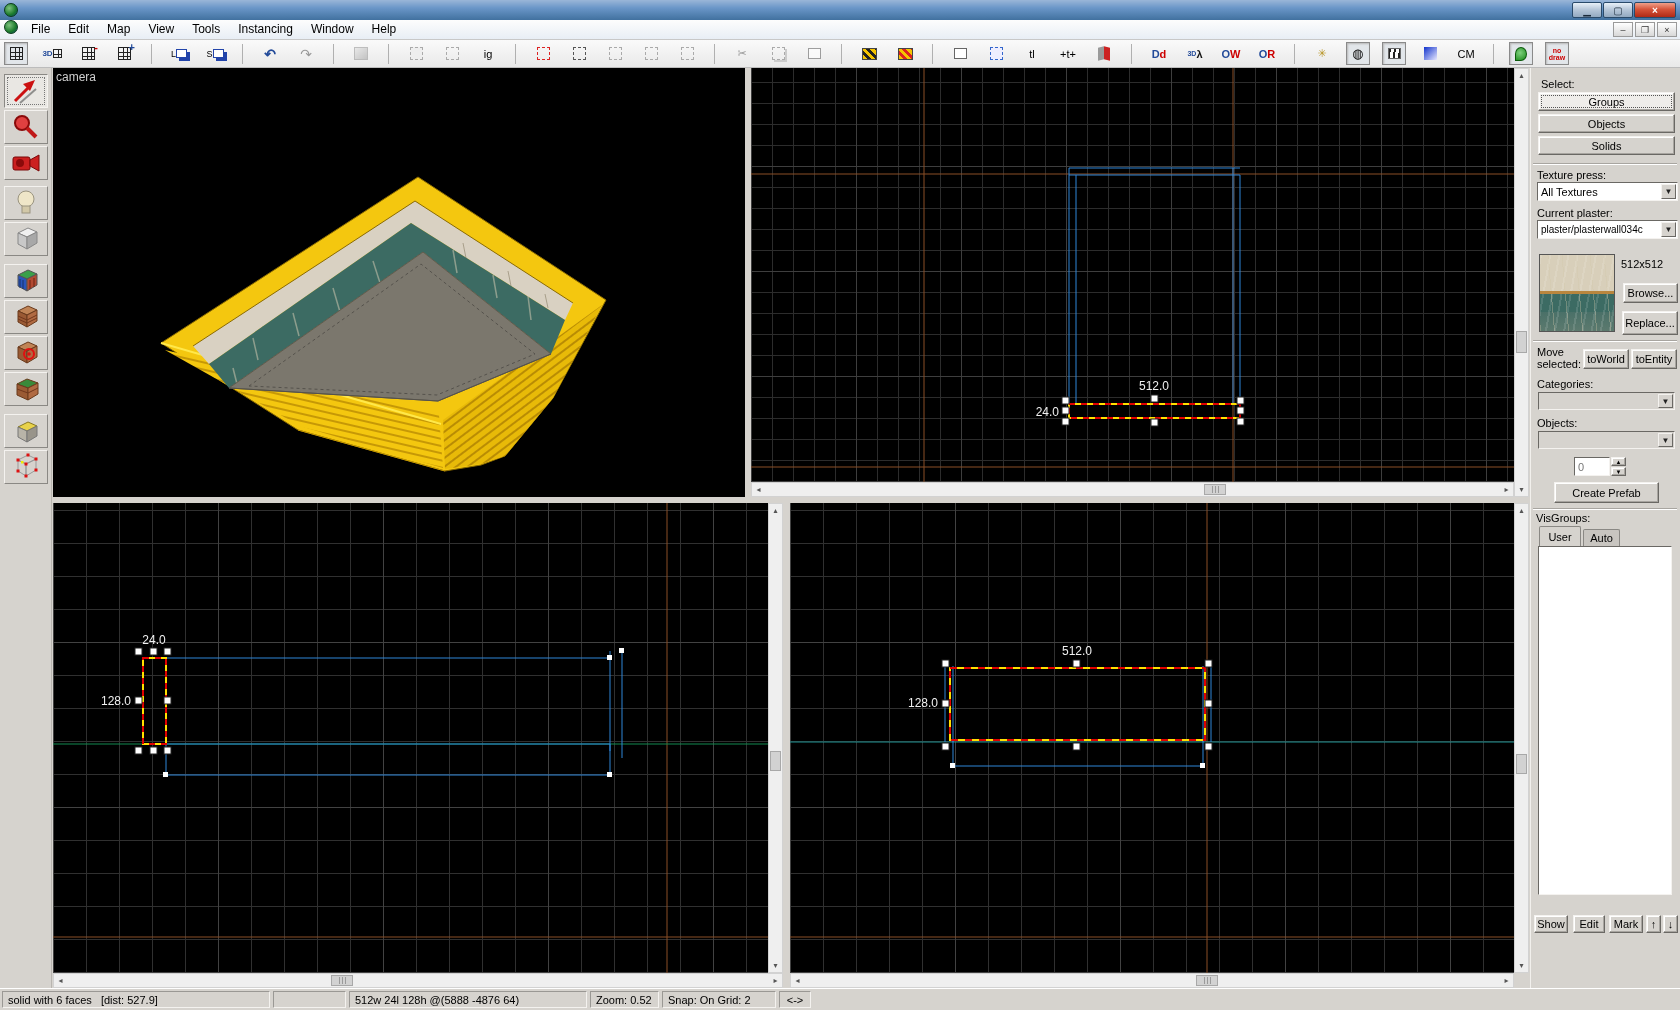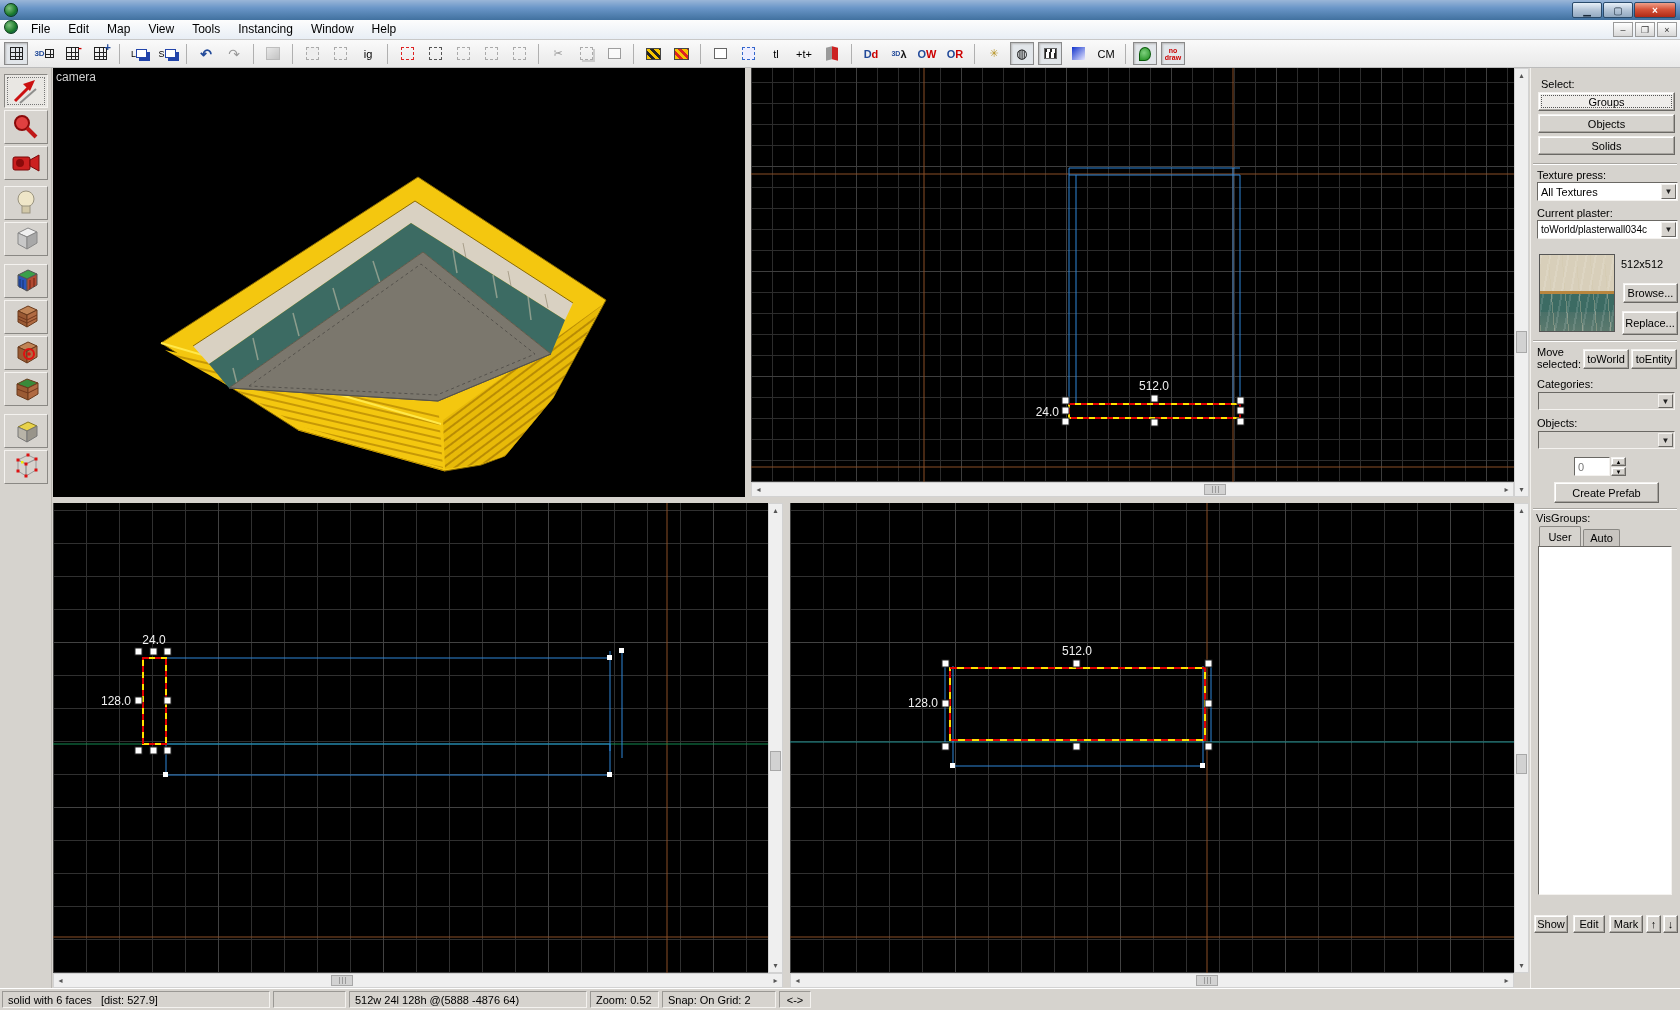--- a/index.html
+++ b/index.html
@@ -18,21 +18,21 @@
   .wbtn.close{width:42px;background:linear-gradient(#f0a08a,#d6543a 45%,#b02a16);color:#fff;font-weight:bold;}
   .globe{width:14px;height:14px;border-radius:50%;background:radial-gradient(circle at 35% 35%,#7ec27e,#1a7a2a 60%,#0a4a7a);border:1px solid #0a3a1a;margin-right:4px;flex:0 0 auto;}
   #menubar{left:0;top:20px;width:1680px;height:20px;background:linear-gradient(#fdfdfd,#e8eef5);
     border-bottom:1px solid #c8c8c8;display:flex;align-items:flex-start;}
   #menubar .mitem{padding:2px 9px;color:#000;font-size:12px;}
   .mdibtns{position:absolute;right:3px;top:22px;display:flex;gap:2px;}
   .mdib{width:20px;height:15px;border:1px solid #9a9a9a;background:linear-gradient(#fff,#d8d8d8);
     display:flex;align-items:center;justify-content:center;font-size:9px;color:#333;}
   
   #toolbar{left:0;top:40px;width:1680px;height:28px;background:linear-gradient(#fafafa,#e9e9e9);
-    border-bottom:1px solid #bcbcbc;display:flex;align-items:center;padding-left:4px;gap:4px;}
+    border-bottom:1px solid #bcbcbc;display:flex;align-items:center;padding-left:4px;gap:12px;}
   .tbtn{width:24px;height:23px;display:flex;align-items:center;justify-content:center;
     border:1px solid transparent;flex:0 0 auto;position:relative;font-size:11px;}
   .tbtn.pressed{border:1px solid #8a8a8a;background:#e2e6ea;box-shadow:inset 1px 1px 2px #b8b8b8;}
   .tsep{width:1px;height:20px;background:#b0b0b0;margin:0 3px;flex:0 0 auto;}
   .gridglyph{width:13px;height:13px;border:1px solid #222;
     background:
      linear-gradient(#222,#222) 4px 0/1px 13px no-repeat,
      linear-gradient(#222,#222) 8px 0/1px 13px no-repeat,
      linear-gradient(#222,#222) 0 4px/13px 1px no-repeat,
      linear-gradient(#222,#222) 0 8px/13px 1px no-repeat;}
@@ -576,21 +576,21 @@
   <div class="btn" style="left:7px;top:46px;width:137px;height:19px">Objects</div>
   <div class="btn" style="left:7px;top:68px;width:137px;height:19px">Solids</div>
   <div class="divider" style="top:95px"></div>
   <div class="lbl" style="left:6px;top:101px">Texture press:</div>
   <div class="combo" style="left:6px;top:114px;width:141px;height:19px">
     <span>All Textures</span>
       <span class="cbtn">▼</span>
     </div>
   <div class="lbl" style="left:6px;top:139px">Current plaster:</div>
   <div class="combo" style="left:6px;top:152px;width:141px;height:19px;font-size:10px">
-    <span>toWorld/plasterwall034c</span>
+    <span>plaster/plasterwall034c</span>
       <span class="cbtn">▼</span>
     </div>
   <div class="texthumb" style="left:8px;top:186px;width:76px;height:78px"></div>
   <div class="lbl" style="left:90px;top:190px">512x512</div>
   <div class="btn" style="left:92px;top:215px;width:55px;height:20px">Browse...</div>
   <div class="btn" style="left:91px;top:243px;width:56px;height:24px">Replace...</div>
   <div class="divider" style="top:272px"></div>
   <div class="lbl" style="left:6px;top:278px">Move</div>
   <div class="lbl" style="left:6px;top:290px">selected:</div>
   <div class="btn" style="left:52px;top:281px;width:46px;height:20px">toWorld</div>

